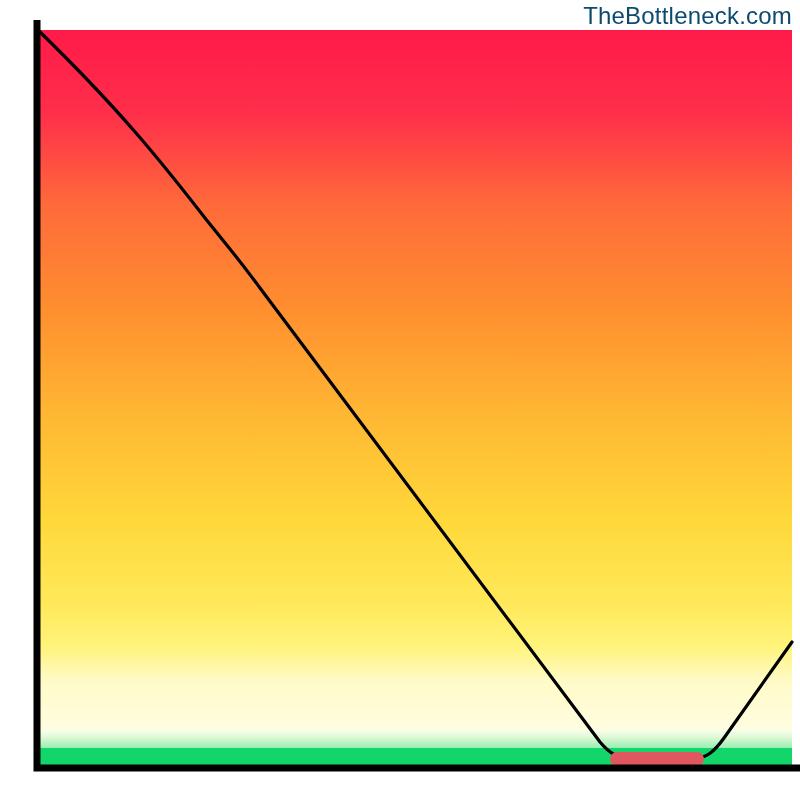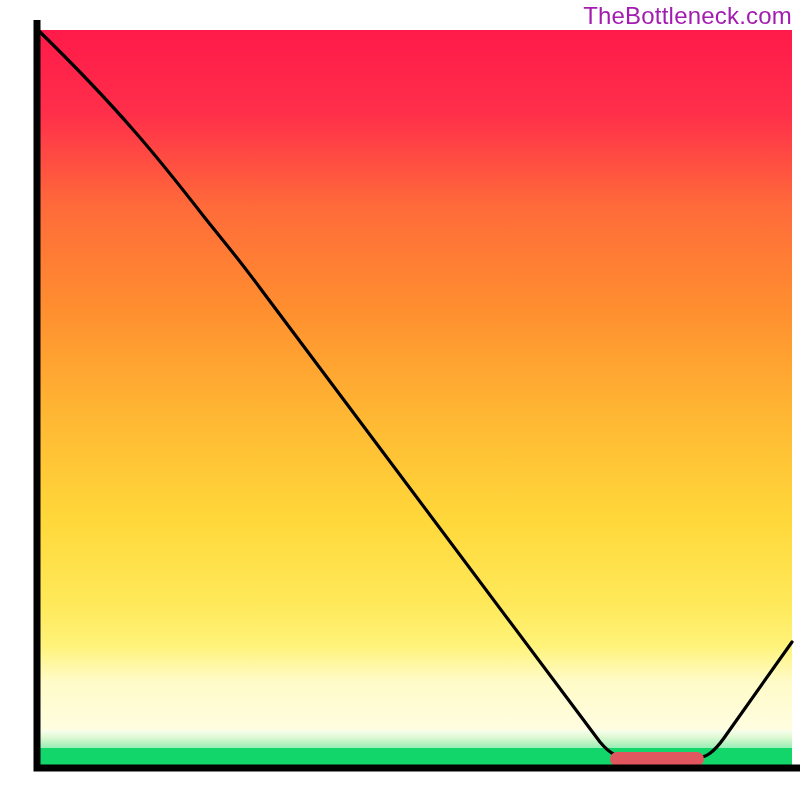--- a/index.html
+++ b/index.html
@@ -14,21 +14,21 @@
     position: relative;
     width: 800px;
     height: 800px;
   }
   .watermark {
     position: absolute;
     top: 2px;
     right: 8px;
     font-size: 24px;
     font-weight: 500;
-    color: #a21caf;
+    color: #0c4a6e;
     letter-spacing: 0.2px;
     z-index: 10;
   }
   svg.plot {
     position: absolute;
     top: 0;
     left: 0;
     width: 800px;
     height: 800px;
   }

